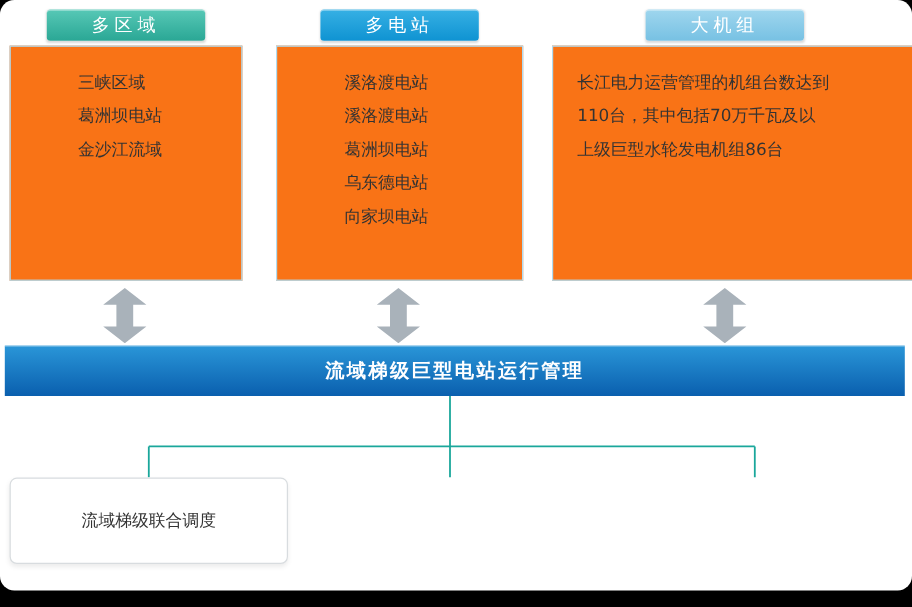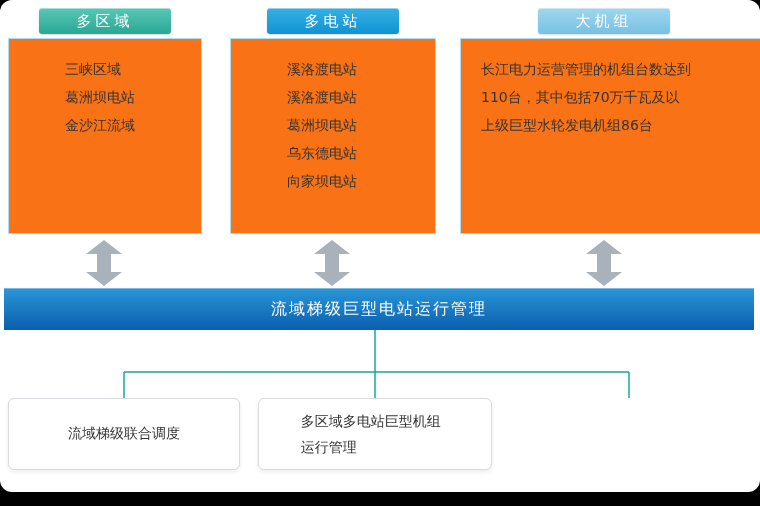--- a/index.html
+++ b/index.html
@@ -30,21 +30,21 @@
 
   
   .dbl-arrow{position:absolute;top:240px;width:40px;height:46px;}
   .arr-1{left:84px;} .arr-2{left:312px;} .arr-3{left:584px;}
 
   
   .center-bar{position:absolute;left:4px;top:288px;width:750px;height:42px;
               background:linear-gradient(#2a96d8,#0a5fae);
               box-shadow:inset 0 1px 0 rgba(255,255,255,.35);
               display:flex;align-items:center;justify-content:center;}
-  .center-bar span{color:#fff;font-size:16px;font-weight:normal;letter-spacing:2px;}
+  .center-bar span{color:#fff;font-size:16px;font-weight:bold;letter-spacing:2px;}
 
   
   .connector{position:absolute;left:0;top:330px;width:760px;height:68px;}
 
   
   .branch{position:absolute;top:398px;height:72px;background:#fff;
           border:1px solid #d8dcdf;border-radius:6px;box-sizing:border-box;
           box-shadow:0 2px 4px rgba(0,0,0,.08);
           display:flex;align-items:center;justify-content:center;
           font-size:14px;color:#333;}
@@ -103,18 +103,15 @@
       <line x1="375" y1="0" x2="375" y2="42" stroke="#1aa79b" stroke-width="1.5"></line>
       <line x1="124" y1="42" x2="629" y2="42" stroke="#1aa79b" stroke-width="1.5"></line>
       <line x1="124" y1="42" x2="124" y2="68" stroke="#1aa79b" stroke-width="1.5"></line>
       <line x1="375" y1="42" x2="375" y2="68" stroke="#1aa79b" stroke-width="1.5"></line>
       <line x1="629" y1="42" x2="629" y2="68" stroke="#1aa79b" stroke-width="1.5"></line>
     </svg>
 
     <div class="branch branch-1">
       <span>流域梯级联合调度</span>
     </div>
-    <div class="branch branch-2">
-      <span>多区域多电站巨型机组运行管理</span>
-    </div>
 
   </div>
 </div>
 
 </body></html>

